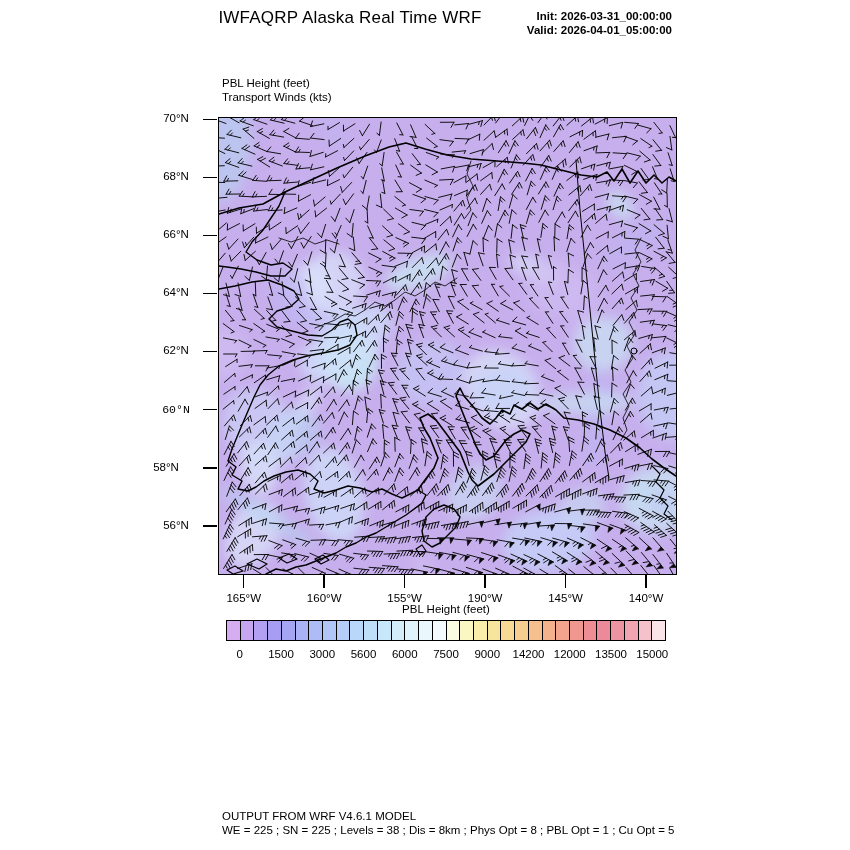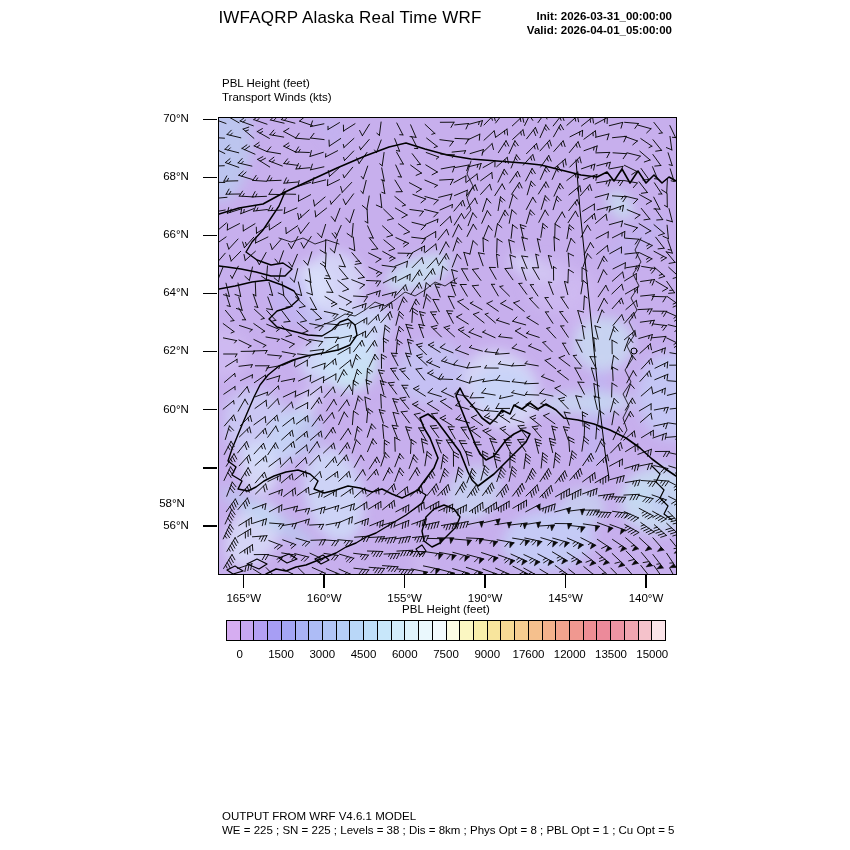--- a/index.html
+++ b/index.html
@@ -119,23 +119,23 @@
       <div class="abs lat-label" style="left: 154px; top: 112.033px;">70°N</div>
       <div class="abs tickmark" style="left: 203px; top: 176.633px; width: 14px; height: 1.4px;"></div>
       <div class="abs lat-label" style="left: 154px; top: 170.133px;">68°N</div>
       <div class="abs tickmark" style="left: 203px; top: 234.733px; width: 14px; height: 1.4px;"></div>
       <div class="abs lat-label" style="left: 154px; top: 228.233px;">66°N</div>
       <div class="abs tickmark" style="left: 203px; top: 292.833px; width: 14px; height: 1.4px;"></div>
       <div class="abs lat-label" style="left: 154px; top: 286.333px;">64°N</div>
       <div class="abs tickmark" style="left: 203px; top: 350.933px; width: 14px; height: 1.4px;"></div>
       <div class="abs lat-label" style="left: 154px; top: 344.433px;">62°N</div>
       <div class="abs tickmark" style="left: 203px; top: 409.033px; width: 14px; height: 1.4px;"></div>
-      <div class="abs lat-label" style="left: 154px; top: 402.533px;">60°N</div>
+      <div class="abs lat-label" style="left: 154px; top: 402.533px; font-family: Liberation Mono, monospace;">60°N</div>
       <div class="abs tickmark" style="left: 203px; top: 467.133px; width: 14px; height: 1.4px;"></div>
-      <div class="abs lat-label" style="left: 150px; top: 460.633px; margin-top: 36px;">58°N</div>
+      <div class="abs lat-label" style="left: 144px; top: 460.633px;">58°N</div>
       <div class="abs tickmark" style="left: 203px; top: 525.233px; width: 14px; height: 1.4px;"></div>
       <div class="abs lat-label" style="left: 154px; top: 518.733px;">56°N</div>
     </div>
   <div id="lon-axis">
       <div class="abs tickmark" style="left: 243.044px; top: 574px; width: 1.4px; height: 14px;"></div>
       <div class="abs lon-label" style="left: 213.744px; top: 592px;">165°W</div>
       <div class="abs tickmark" style="left: 323.494px; top: 574px; width: 1.4px; height: 14px;"></div>
       <div class="abs lon-label" style="left: 294.194px; top: 592px;">160°W</div>
       <div class="abs tickmark" style="left: 403.944px; top: 574px; width: 1.4px; height: 14px;"></div>
       <div class="abs lon-label" style="left: 374.644px; top: 592px;">155°W</div>
@@ -179,25 +179,25 @@
       <div class="cb-cell" style="background: rgb(236, 138, 154);"></div>
       <div class="cb-cell" style="background: rgb(237, 148, 163);"></div>
       <div class="cb-cell" style="background: rgb(240, 165, 176);"></div>
       <div class="cb-cell" style="background: rgb(245, 194, 203);"></div>
       <div class="cb-cell" style="background: rgb(251, 228, 233);"></div>
     </div>
   <div id="colorbar-labels">
       <div class="abs cb-label" style="left: 239.75px;">0</div>
       <div class="abs cb-label" style="left: 281px;">1500</div>
       <div class="abs cb-label" style="left: 322.25px;">3000</div>
-      <div class="abs cb-label" style="left: 363.5px;">4500</div>
+      <div class="abs cb-label" style="left: 363.5px;">5600</div>
       <div class="abs cb-label" style="left: 404.75px;">6000</div>
       <div class="abs cb-label" style="left: 446px;">7500</div>
       <div class="abs cb-label" style="left: 487.25px;">9000</div>
-      <div class="abs cb-label" style="left: 528.5px;">17600</div>
+      <div class="abs cb-label" style="left: 528.5px;">14200</div>
       <div class="abs cb-label" style="left: 569.75px;">12000</div>
       <div class="abs cb-label" style="left: 611px;">13500</div>
       <div class="abs cb-label" style="left: 652.25px;">15000</div>
     </div>
 
   <div class="abs" id="footer">
     <div>OUTPUT FROM WRF V4.6.1 MODEL</div>
     <div>WE = 225 ; SN = 225 ; Levels = 38 ; Dis = 8km ; Phys Opt = 8 ; PBL Opt = 1 ; Cu Opt = 5</div>
   </div>
 

